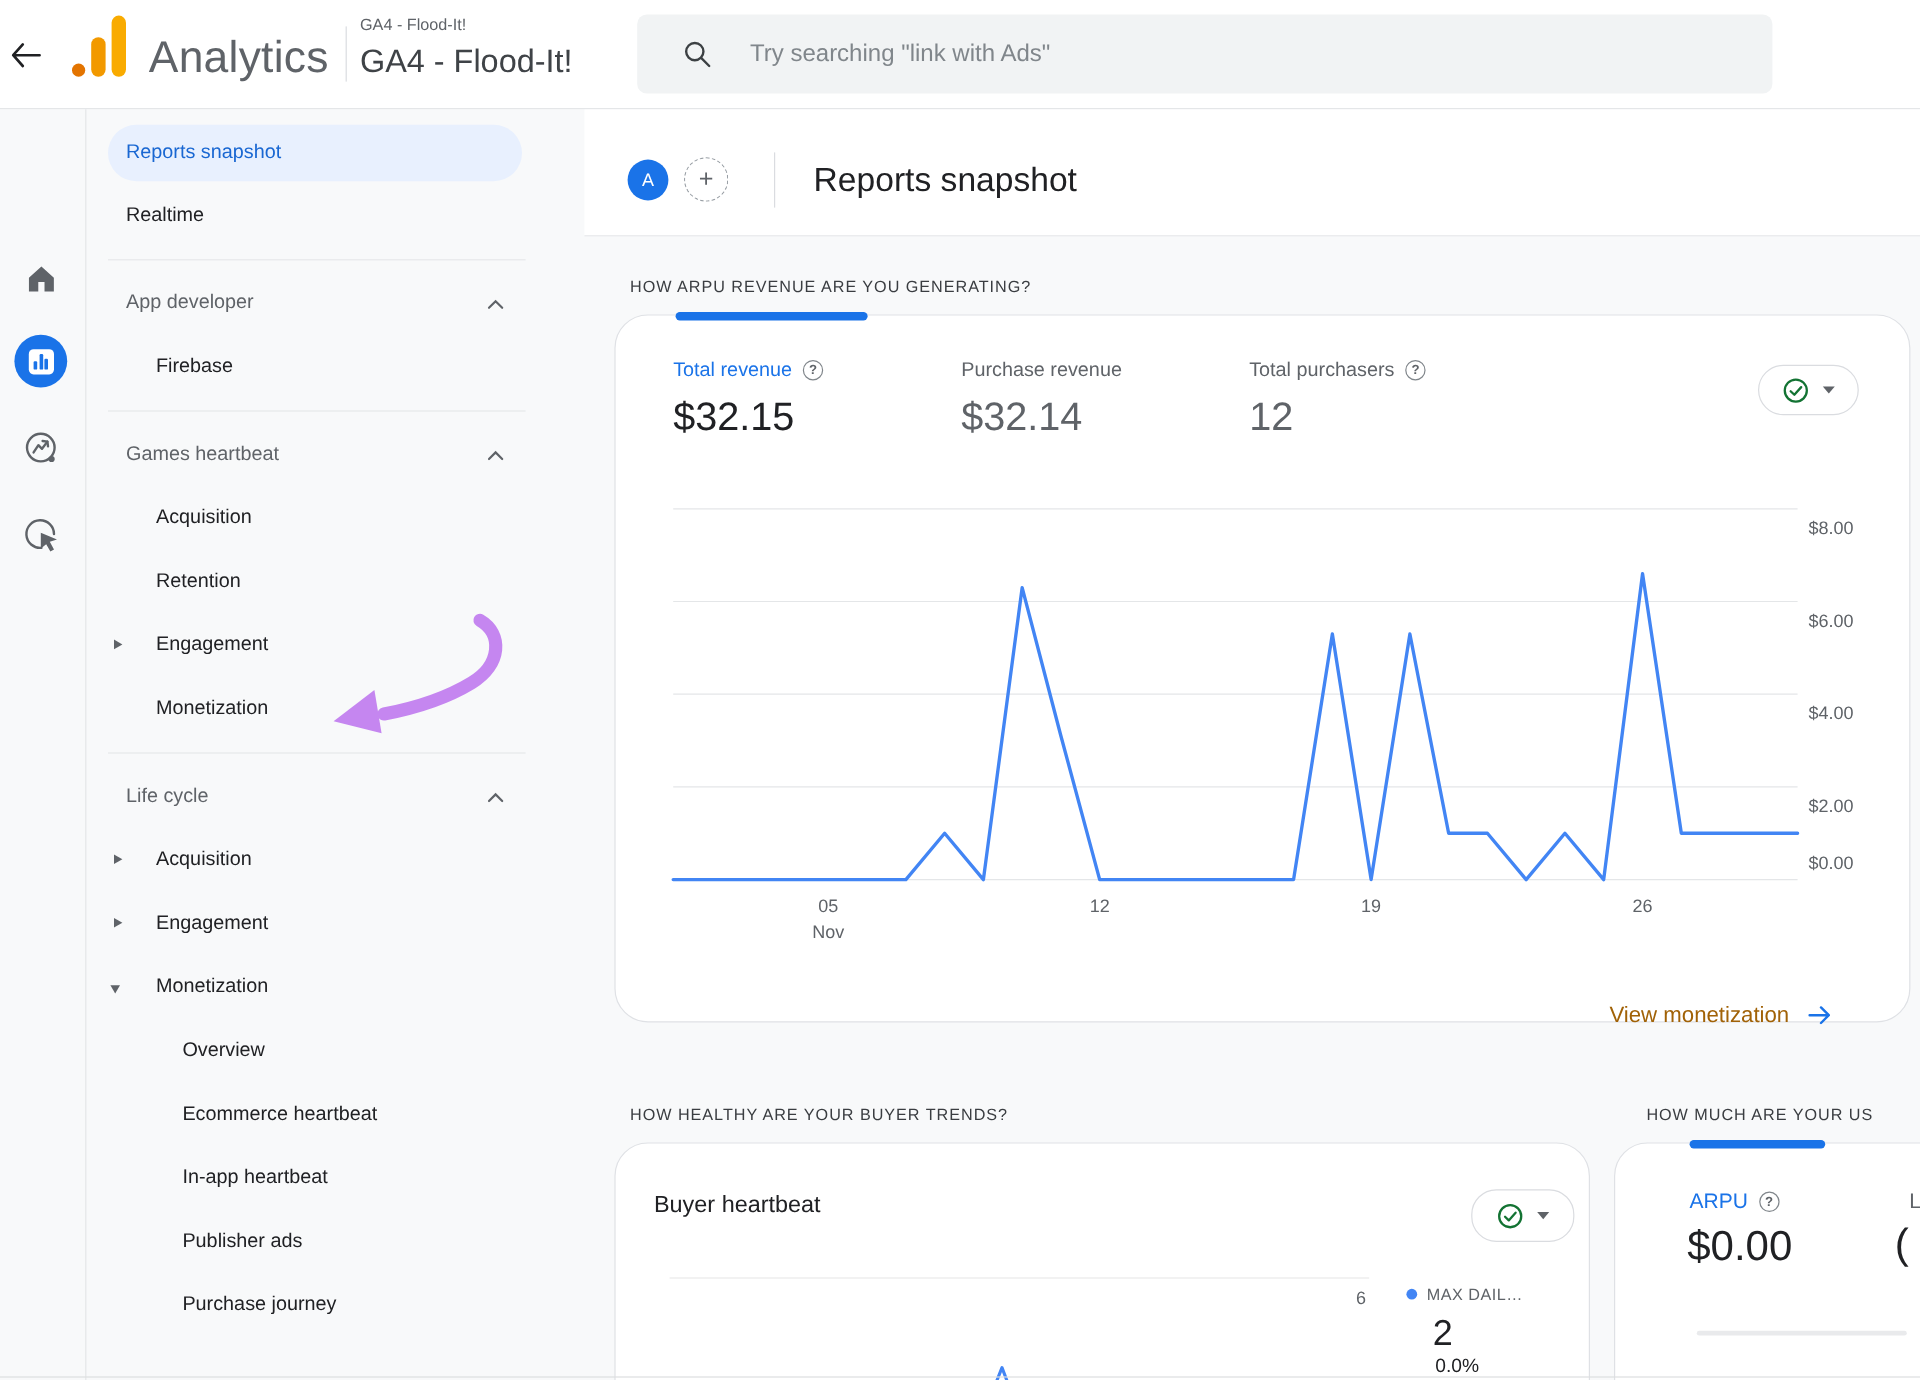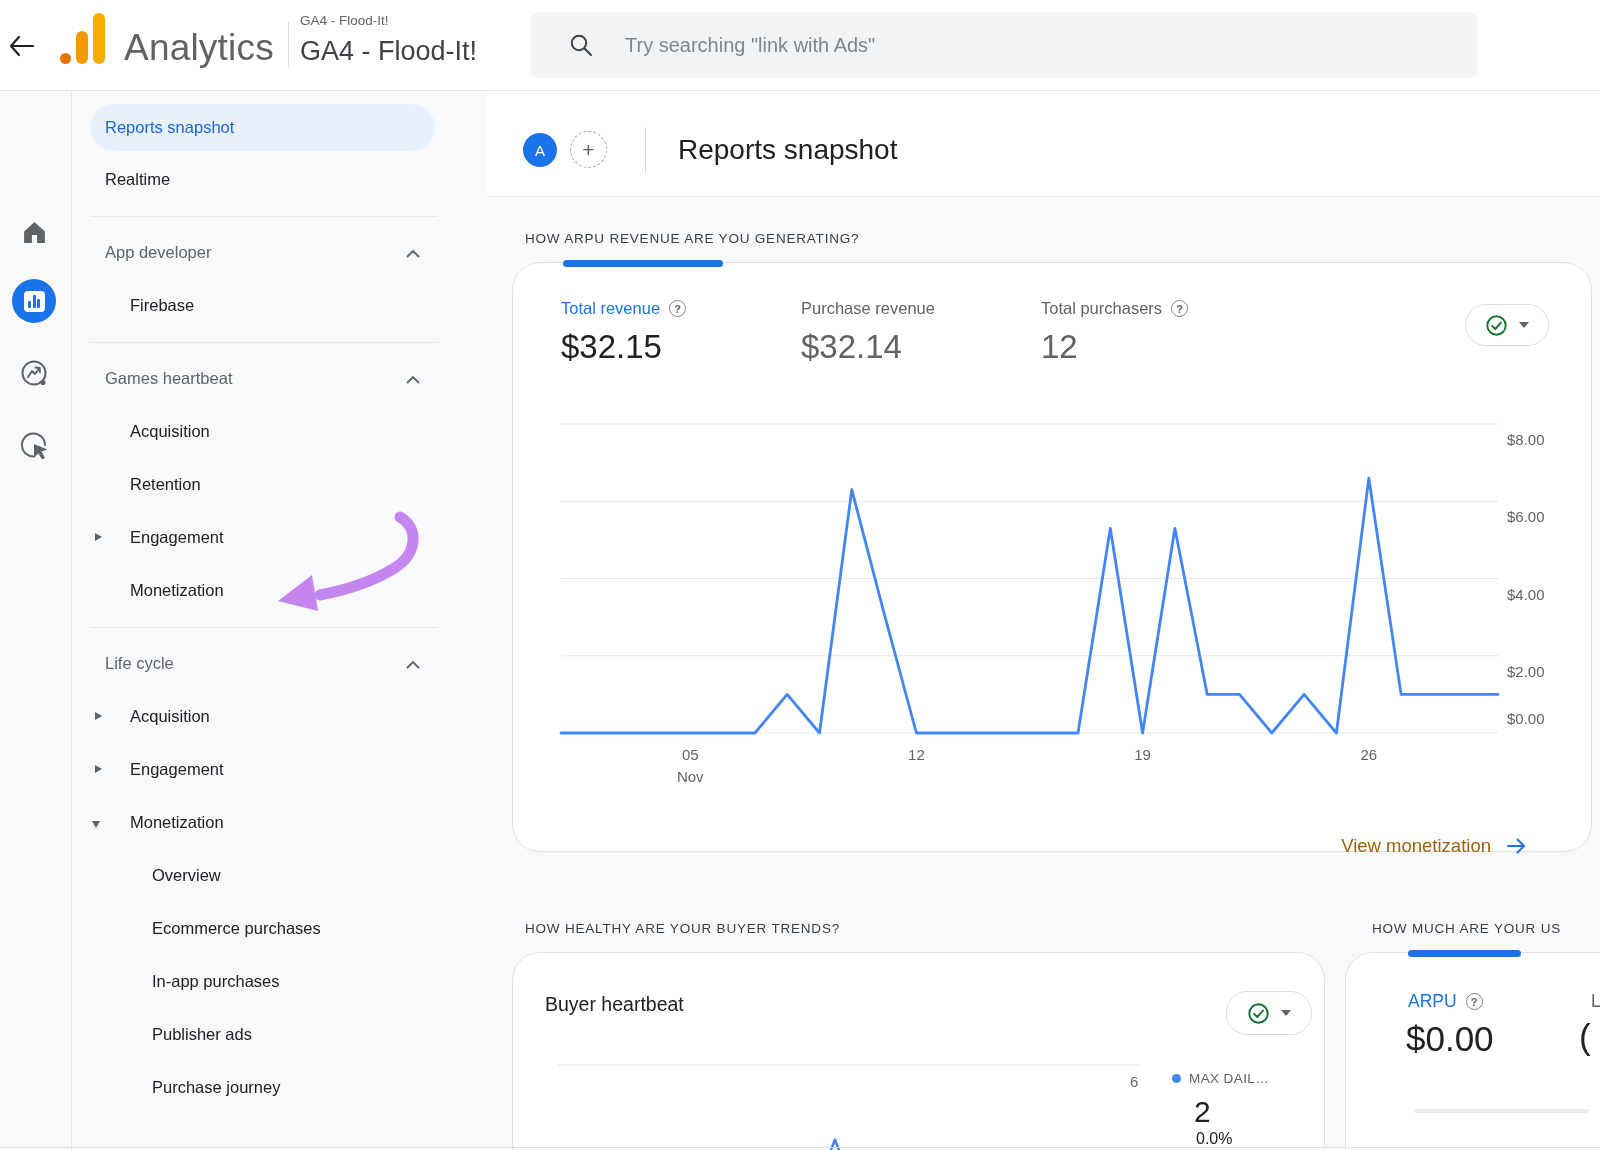--- a/index.html
+++ b/index.html
@@ -228,24 +228,24 @@
         <span class="lbl">Engagement</span>
       </div>
       <div class="sb-row sb-child">
         <span class="tri-down"></span>
         <span class="lbl">Monetization</span>
       </div>
       <div class="sb-row sb-gchild">
         <span class="lbl">Overview</span>
       </div>
       <div class="sb-row sb-gchild">
-        <span class="lbl">Ecommerce purchases</span>
-      </div>
-      <div class="sb-row sb-gchild">
-        <span class="lbl">In-app purchases</span>
+        <span class="lbl">Ecommerce heartbeat</span>
+      </div>
+      <div class="sb-row sb-gchild">
+        <span class="lbl">In-app heartbeat</span>
       </div>
       <div class="sb-row sb-gchild">
         <span class="lbl">Publisher ads</span>
       </div>
       <div class="sb-row sb-gchild">
         <span class="lbl">Purchase journey</span>
       </div>
     </div>
 
   <svg class="purple-arrow" width="150" height="125" viewBox="0 0 150 125">

